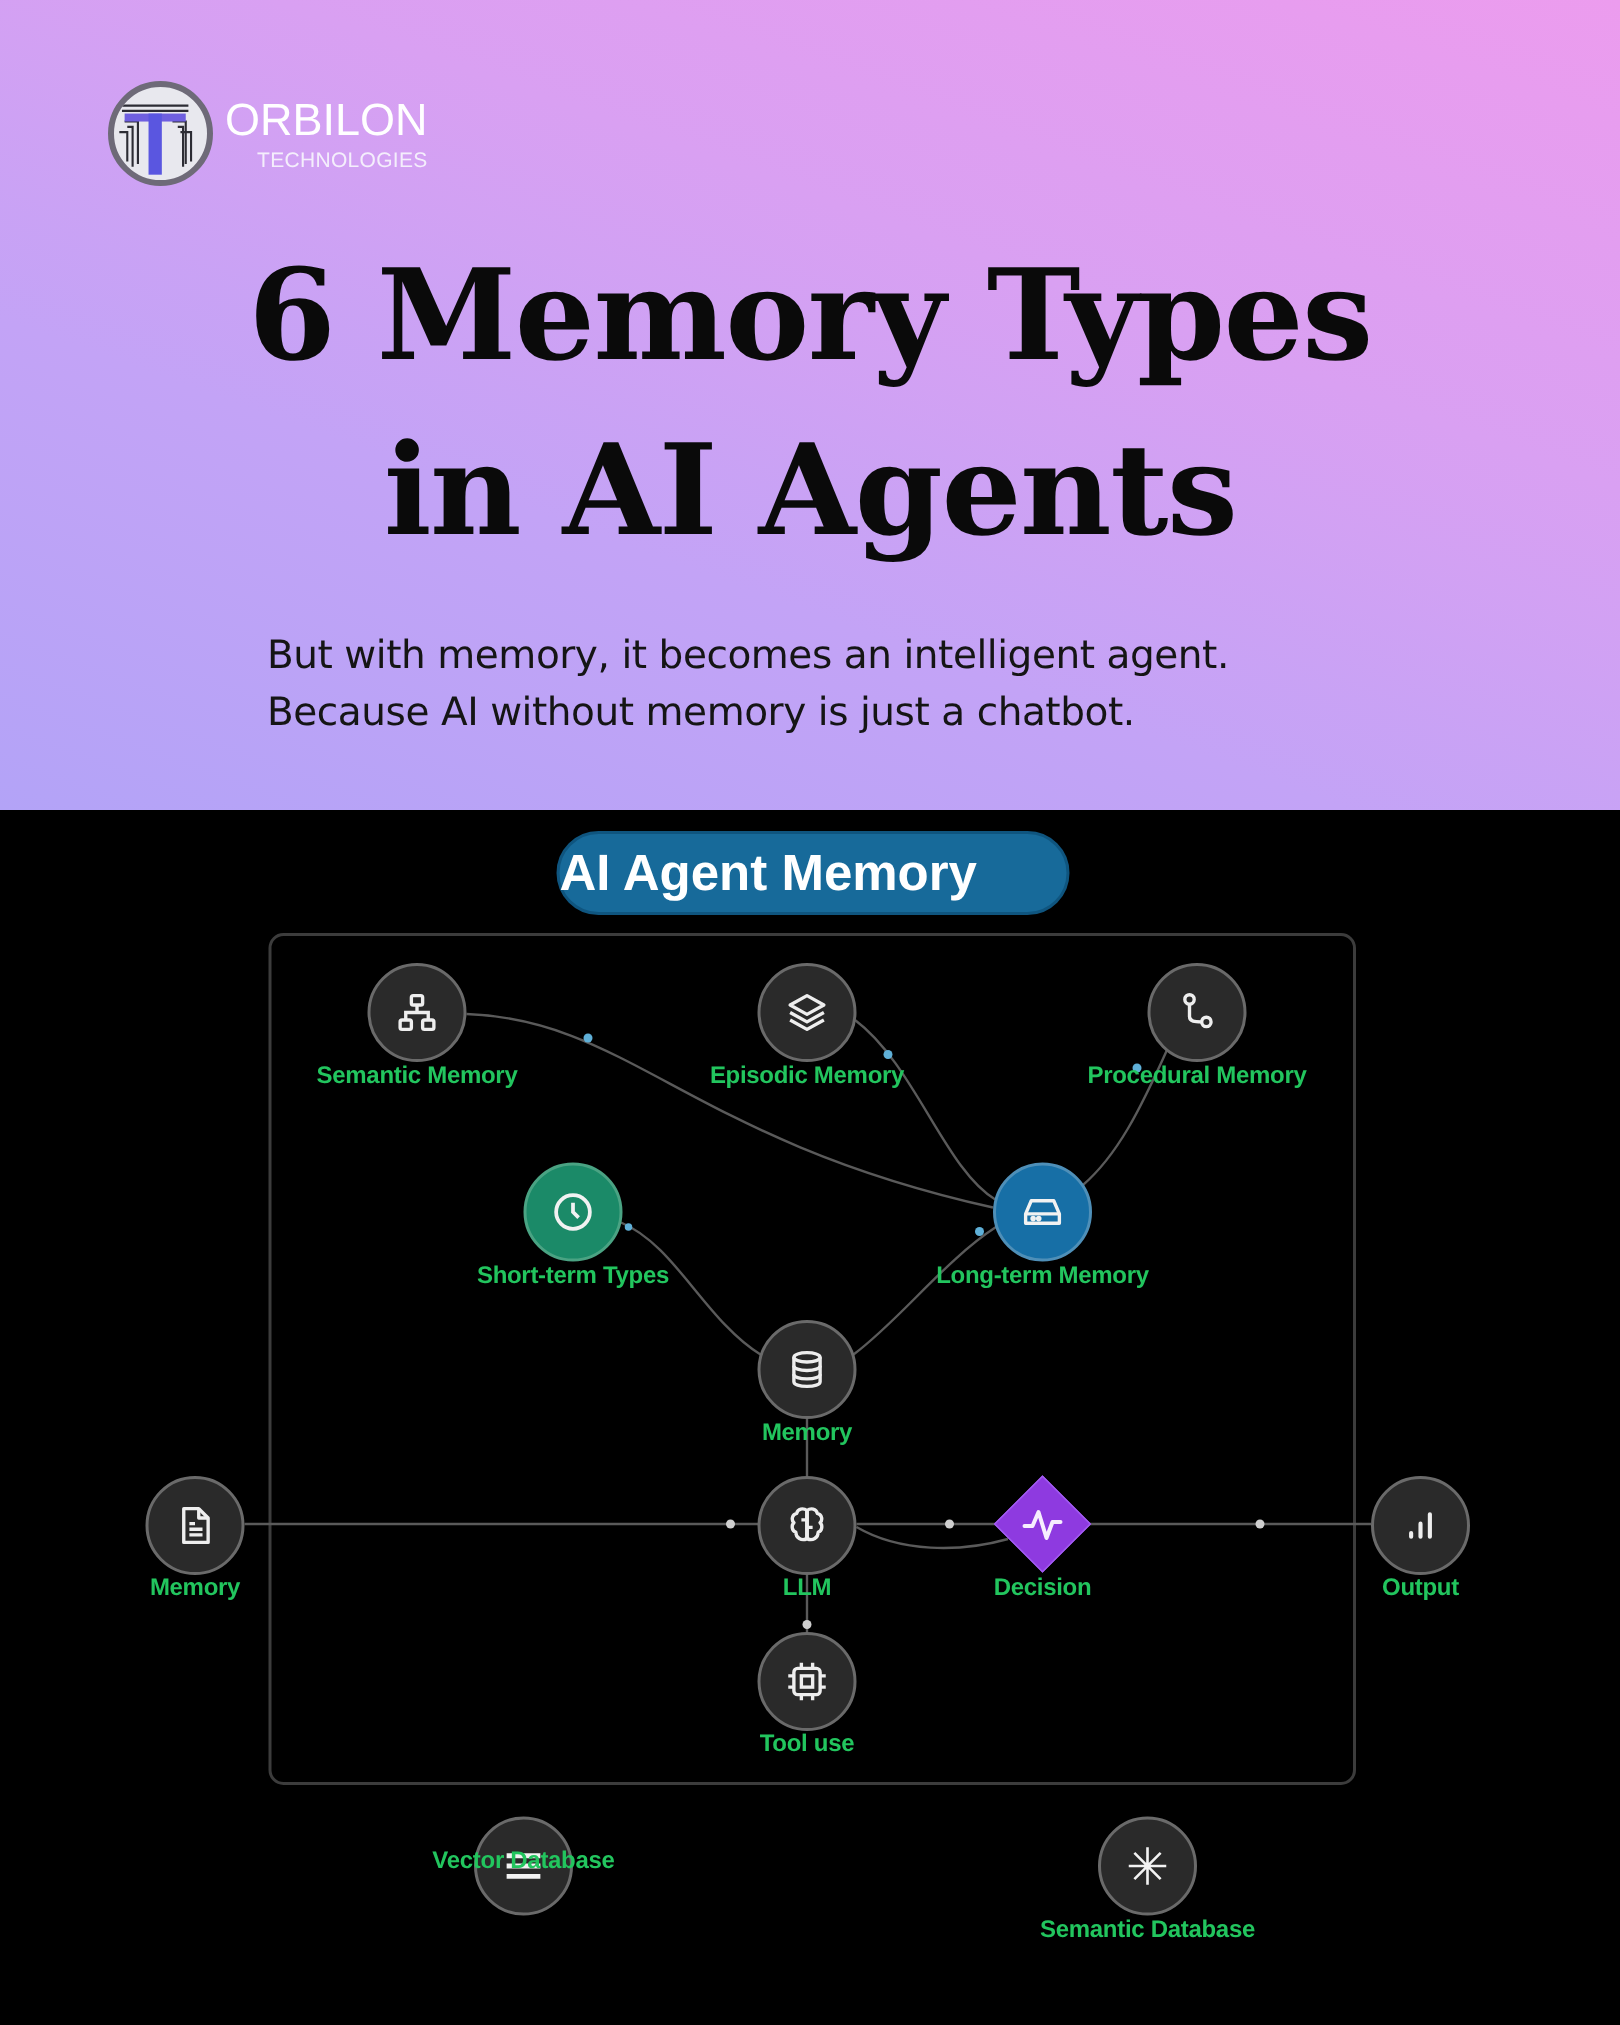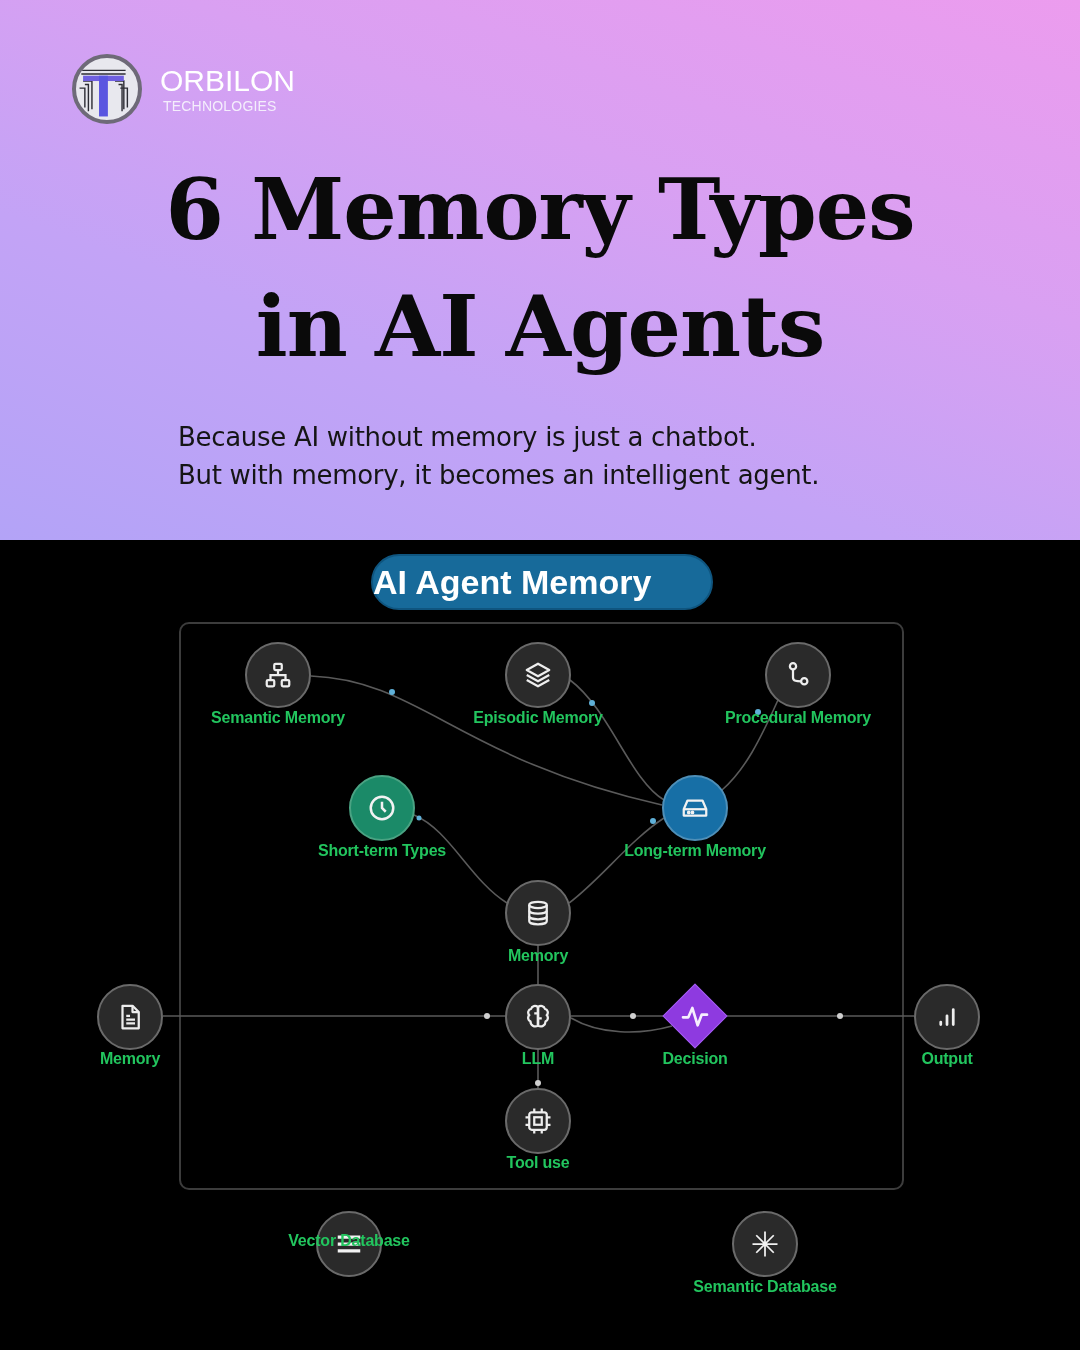--- a/index.html
+++ b/index.html
@@ -9,21 +9,21 @@
   .hero {
     position: absolute; left: 0; top: 0; width: 1080px; height: 540px;
     background: linear-gradient(200deg, #ec9cee 0%, #d9a0f2 35%, #c3a3f6 65%, #b3a3f7 100%);
   }
   .logo { position: absolute; left: 72px; top: 54px; display: flex; align-items: center; }
   .logo-mark {
     width: 70px; height: 70px; border-radius: 50%;
     background: #e8e8ee; border: 4px solid #6e6a78; position: relative; overflow: hidden;
   }
   .logo-mark .lines { position: absolute; inset: 0; }
-  .logo-text { margin-left: 18px; color: #ffffff; line-height: 1; }
+  .logo-text { margin-left: 8px; color: #ffffff; line-height: 1; text-align: right; }
   .logo-name { font-size: 30px; letter-spacing: 0px; display: block; font-family: "Liberation Sans", sans-serif; }
   .logo-sub { font-size: 14px; display: block; margin-top: 3px; margin-left: 3px; color: #f4eefc; letter-spacing: 0.2px; }
 
   .title {
     position: absolute; left: 0; width: 1080px; text-align: center;
     font-family: "DejaVu Serif", "Liberation Serif", serif; font-weight: 900;
     color: #0a0a0a; font-size: 84px; letter-spacing: -1px; line-height: 1;
   }
   .title.l1 { top: 168px; }
   .title.l2 { top: 285px; }
@@ -93,22 +93,22 @@
     <div class="logo-text">
       <span class="logo-name">ORBILON</span>
       <span class="logo-sub">TECHNOLOGIES</span>
     </div>
   </div>
 
   <div class="title l1">6 Memory Types</div>
   <div class="title l2">in AI Agents</div>
 
   <div class="subtitle">
+    <span>But with memory, it becomes an intelligent agent.</span>
     <span>Because AI without memory is just a chatbot.</span>
-    <span>But with memory, it becomes an intelligent agent.</span>
   </div>
 </div>
 
 <div class="pill">AI Agent Memory</div>
 
 <div class="frame"></div>
 
 <svg class="wires" viewBox="0 0 1080 1350">
   <g fill="none" stroke="#5a5a5a" stroke-width="1.6">
 

